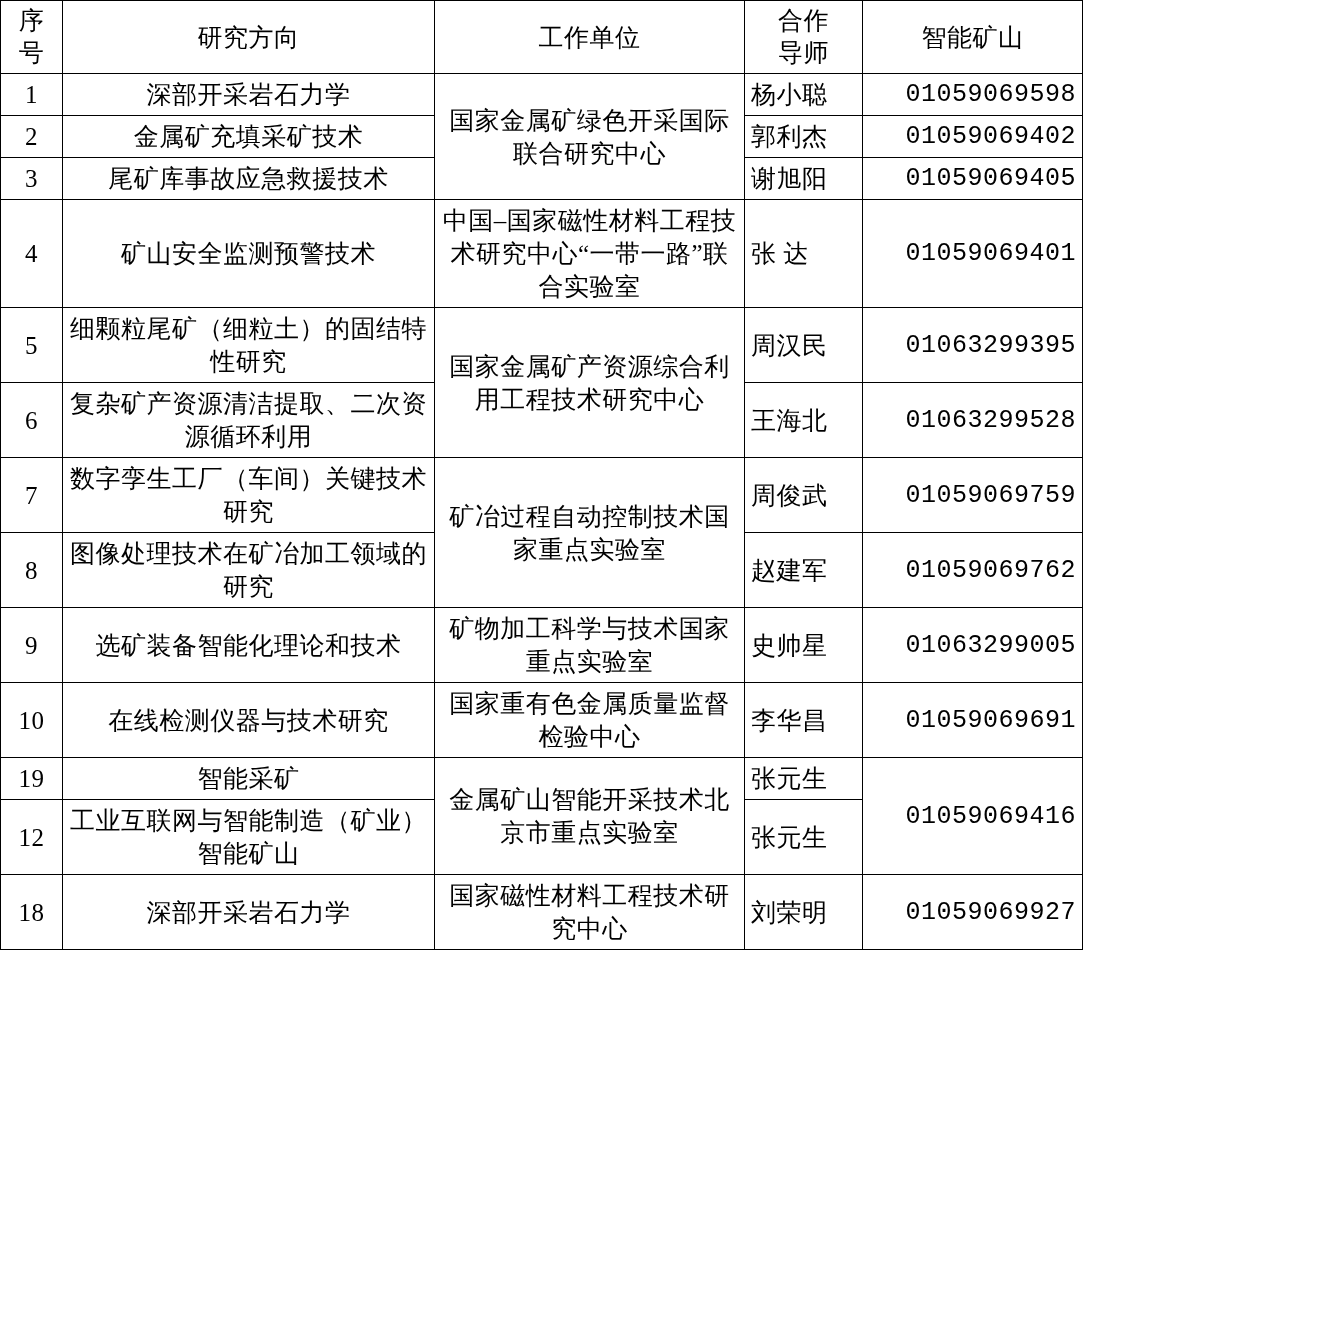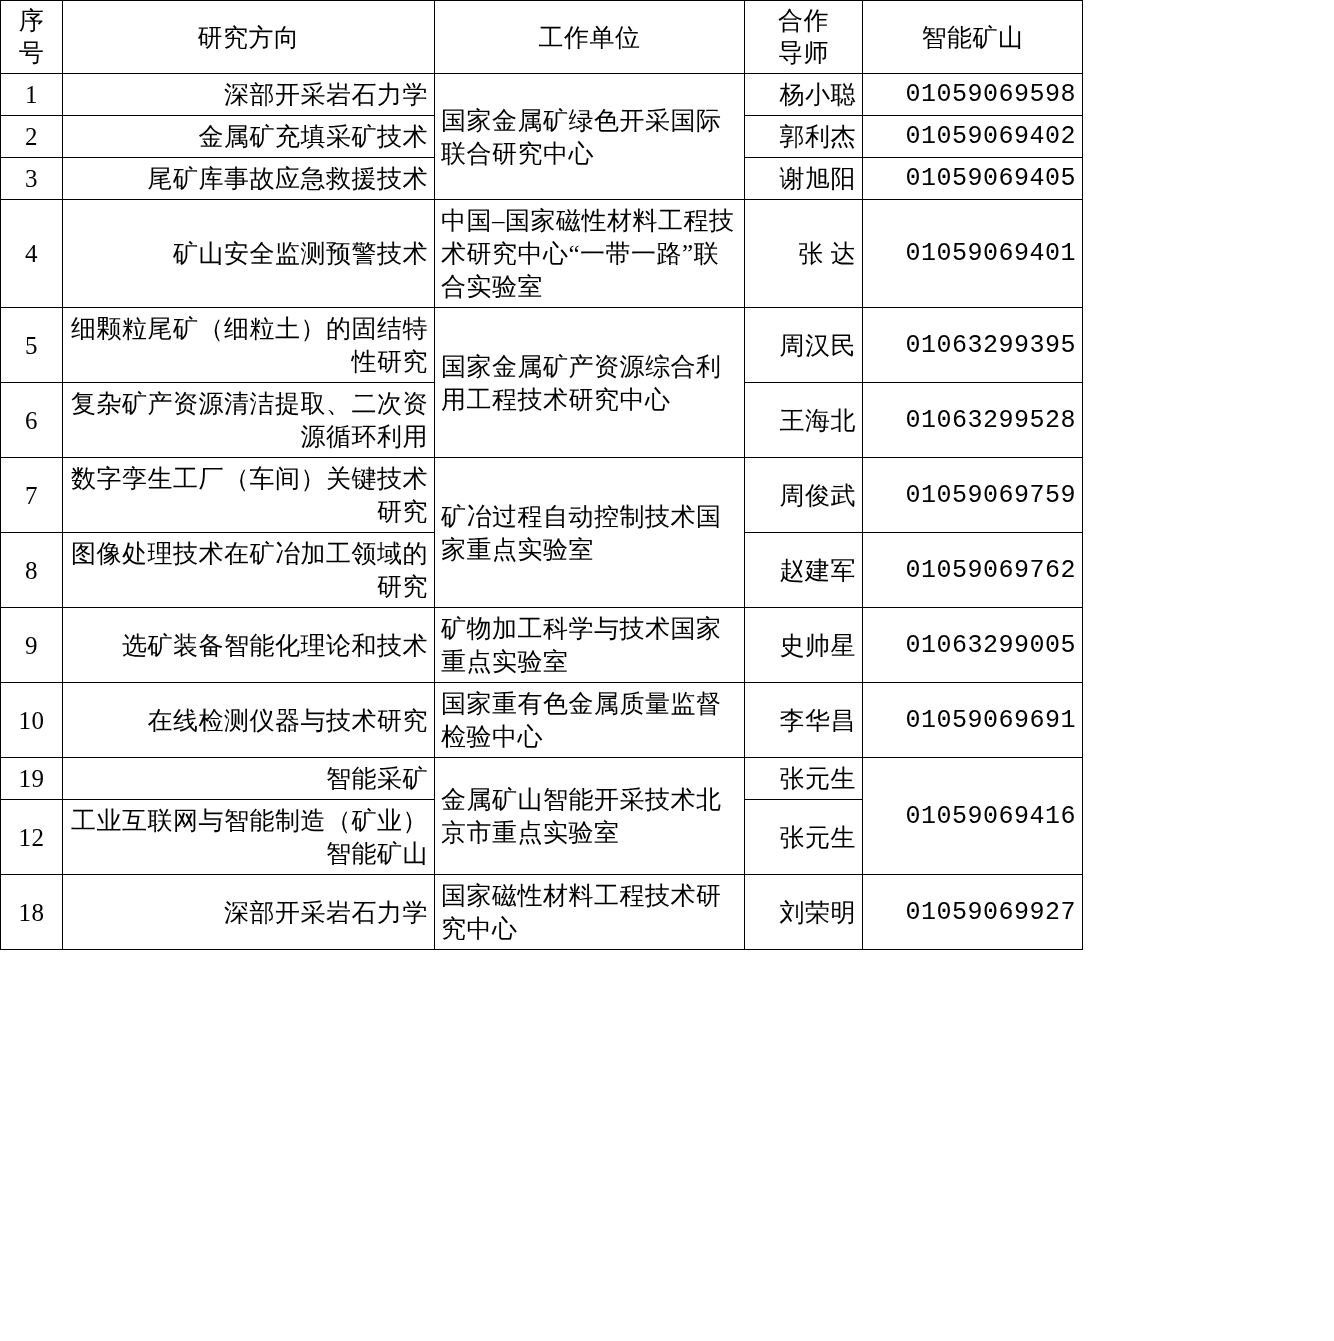--- a/index.html
+++ b/index.html
@@ -45,29 +45,30 @@
   .col-dir { width: 372px; }
   .col-org { width: 310px; }
   .col-sup { width: 118px; }
   .col-tel { width: 220px; }
 
   td.idx {
     text-align: center;
     font-size: 25px;
   }
   td.dir {
-    text-align: right;
+    text-align: center;
     padding-left: 14px;
     font-size: 25px;
   }
   td.org {
+    text-align: center;
     font-size: 25px;
   }
   td.sup {
-    text-align: right;
+    text-align: left;
     font-size: 25px;
     letter-spacing: 1px;
   }
   td.tel {
     text-align: right;
     font-size: 25px;
     font-family: Liberation Mono, monospace;
     letter-spacing: 0.3px;
   }
   .hdr-stack {

